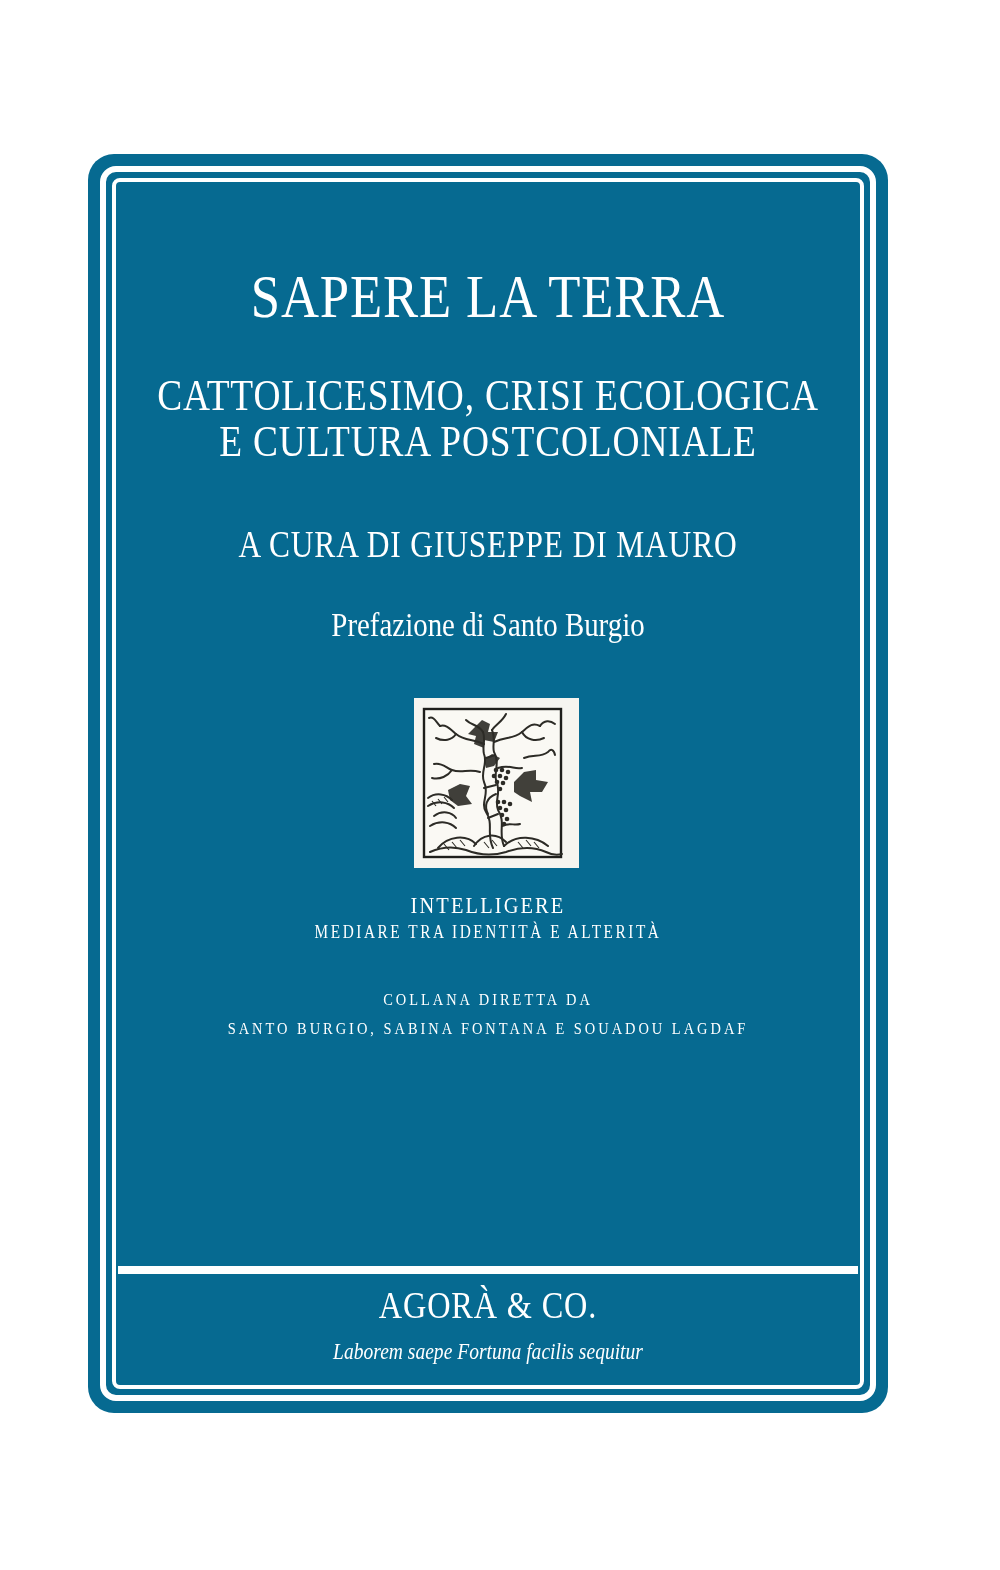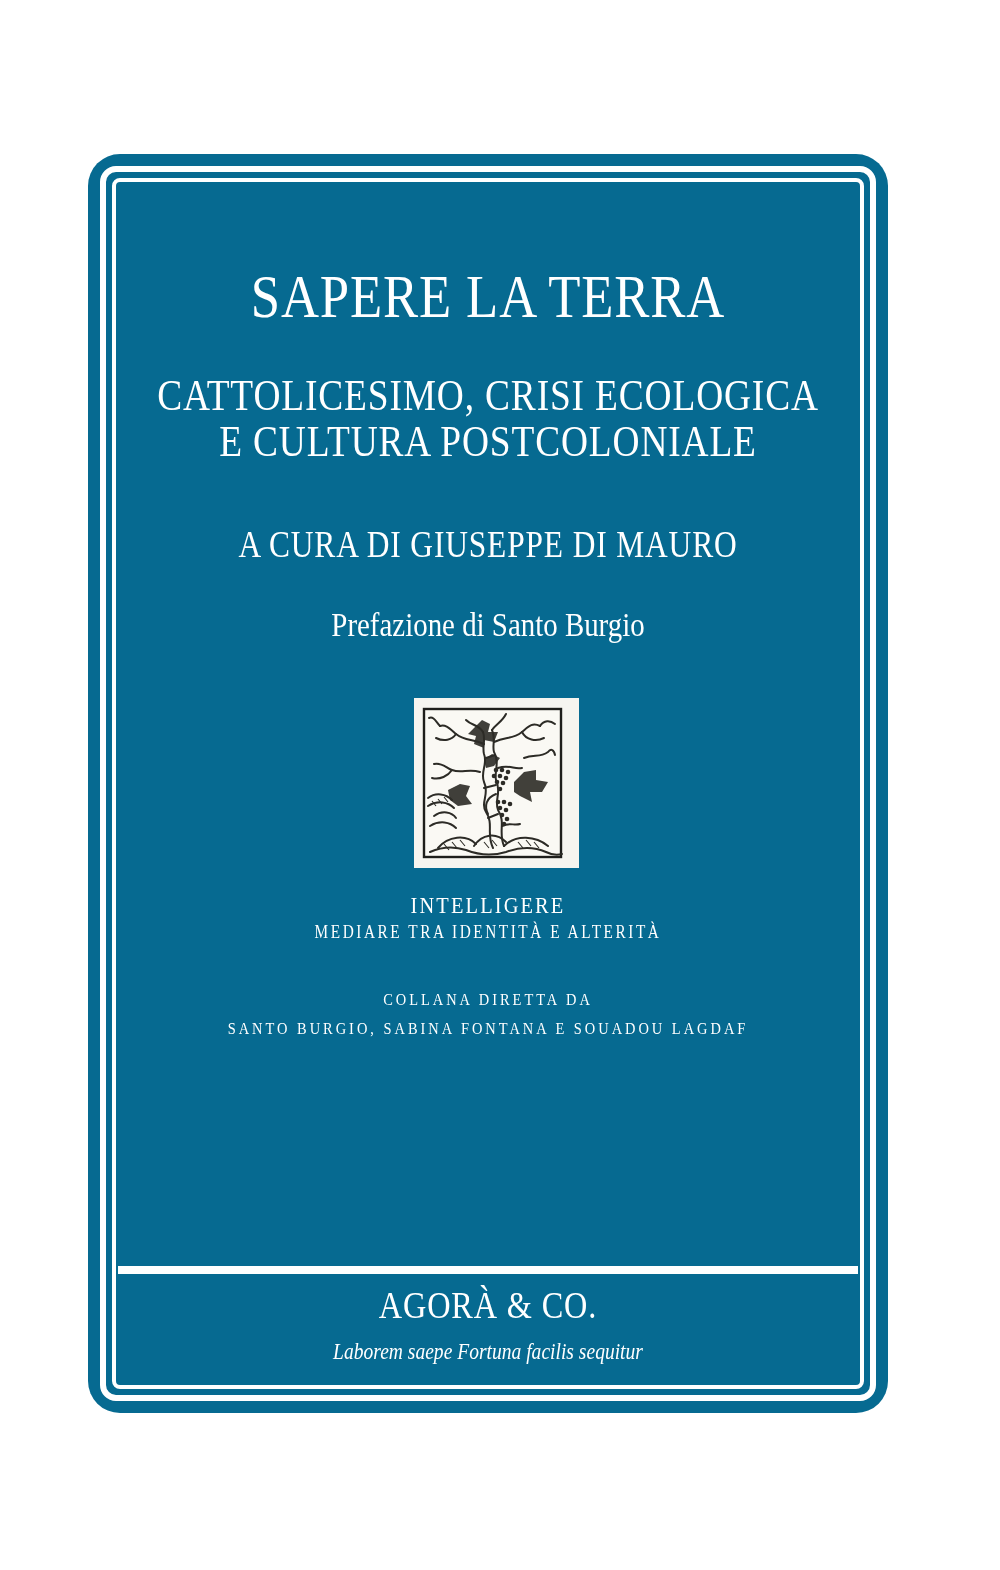--- a/index.html
+++ b/index.html
@@ -29,21 +29,21 @@
   .collana      { top:835px;  font-size:17px; line-height:22px; letter-spacing:3.5px; }
   .directors    { top:864px;  font-size:17px; line-height:22px; letter-spacing:3.5px; }
   .rule         { position:absolute; left:30px; top:1112px; width:740px; height:8px; background:#ffffff; }
   .publisher    { top:1129px; font-size:38px; line-height:44px; letter-spacing:1px; }
   .motto        { top:1184px; font-size:23px; line-height:28px; font-style:italic; }
 </style>
 </head>
 <body>
 
 <div class="page" style="background: rgb(255, 255, 255);">
-  <div class="card" style="background: rgb(6, 106, 145); border-radius: 32px;">
+  <div class="card" style="background: rgb(6, 106, 145);">
     <div class="ring ring-outer"></div>
     <div class="ring ring-inner"></div>
 
     <div class="line title">SAPERE LA TERRA</div>
     <div class="line sub1">CATTOLICESIMO, CRISI ECOLOGICA</div>
     <div class="line sub2">E CULTURA POSTCOLONIALE</div>
     <div class="line editor">A CURA DI GIUSEPPE DI MAURO</div>
     <div class="line preface">Prefazione di Santo Burgio</div>
 
     <svg class="emblem" viewBox="0 0 165 170" xmlns="http://www.w3.org/2000/svg">

